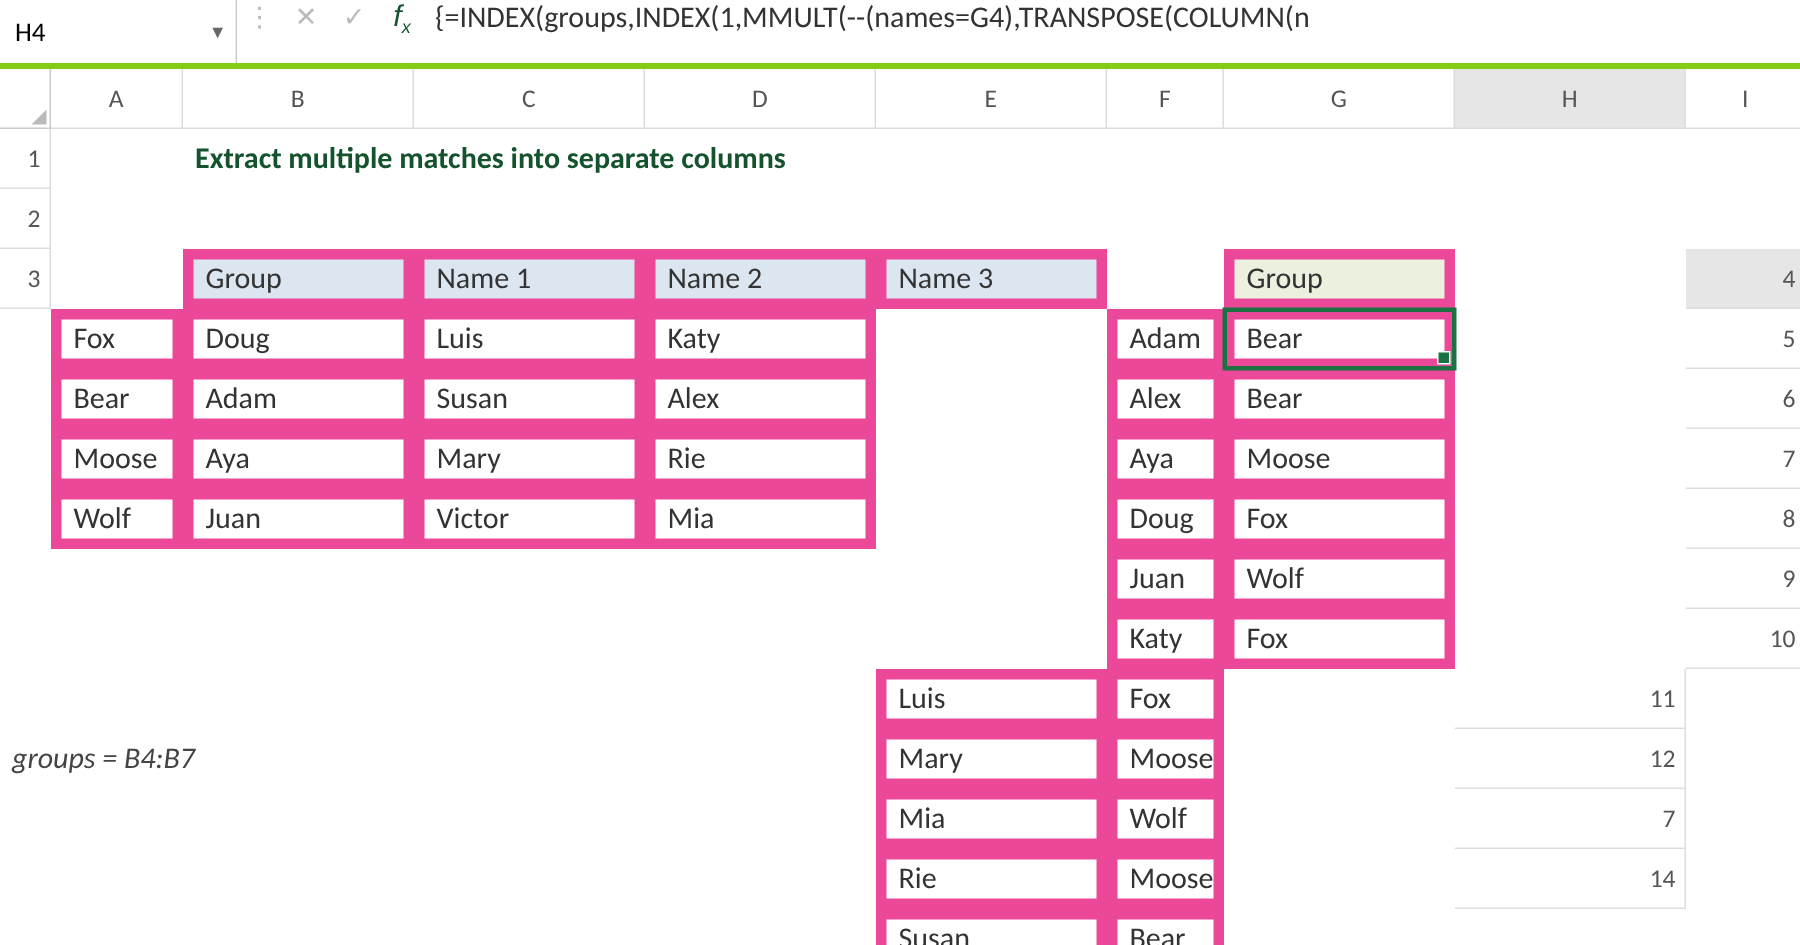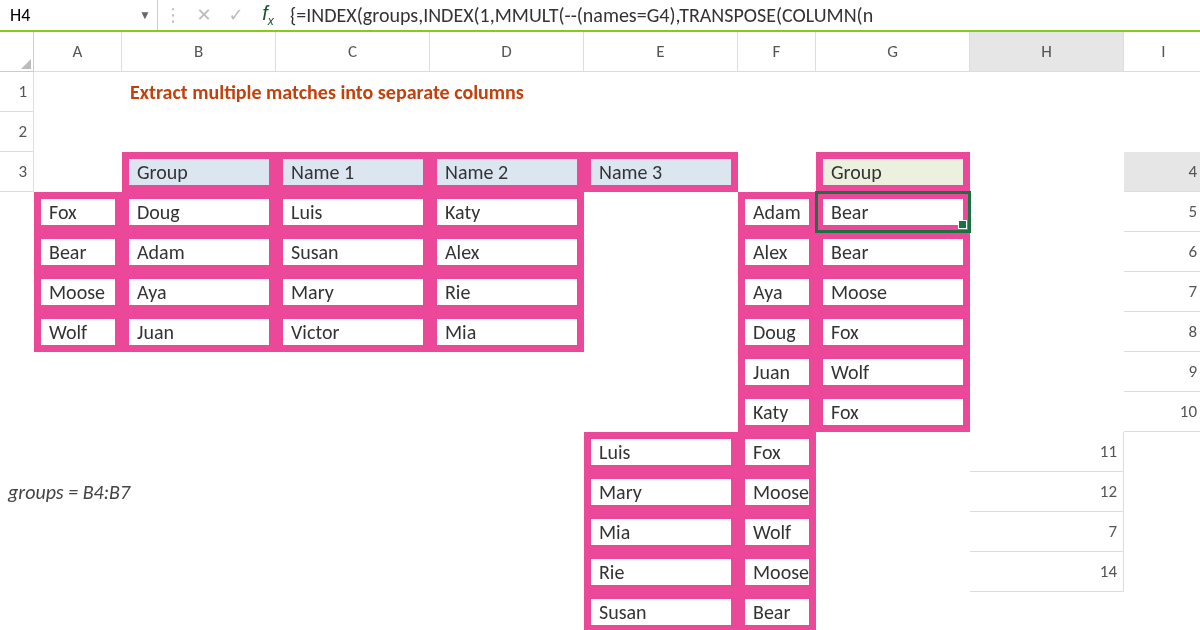--- a/index.html
+++ b/index.html
@@ -8,23 +8,23 @@
     font-size: 20px;
     background: #fff;
     color: #333;
     overflow: hidden;
     width: 1200px;
     height: 630px;
     position: relative;
   }
   .formula-bar {
     display: flex;
-    align-items: center;
-    height: 32px;
-    border-bottom: 2px solid #84cc16;
+    align-items: flex-start;
+    height: 46px;
+    border-bottom: 4px solid #84cc16;
     background: #fff;
   }
   .name-box {
     width: 158px;
     height: 100%;
     display: flex;
     align-items: center;
     border-right: 1px solid #ccc;
     position: relative;
   }
@@ -110,21 +110,21 @@
   .cell {
     border-right: 1px solid transparent;
     border-bottom: 1px solid transparent;
     display: flex;
     align-items: center;
     padding: 0 8px;
     font-size: 20px;
     color: #333;
     position: relative;
   }
-  .title { font-weight: 700; color: #c2410c; white-space: nowrap;}
+  .title { font-weight: 700; color: #14532d; white-space: nowrap;}
   .italic { font-style: italic; color: #444;}
   .tb { border: 7px solid #ec4899; }
   .tb-hdr-blue { background: #dce6f1; font-weight: 400;}
   .tb-hdr-green { background: #ebf1de; }
   .selected-cell {
     outline: 3px solid #1a7243;
     outline-offset: -2px;
     z-index: 5;
     background: #fff;
   }

